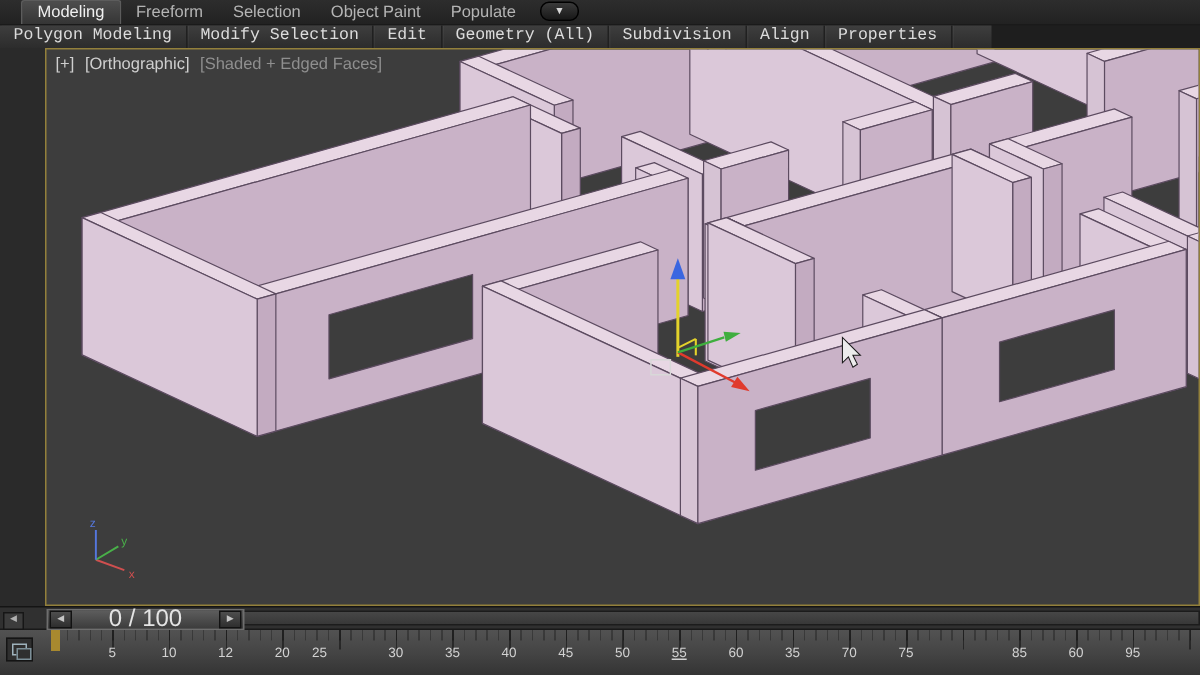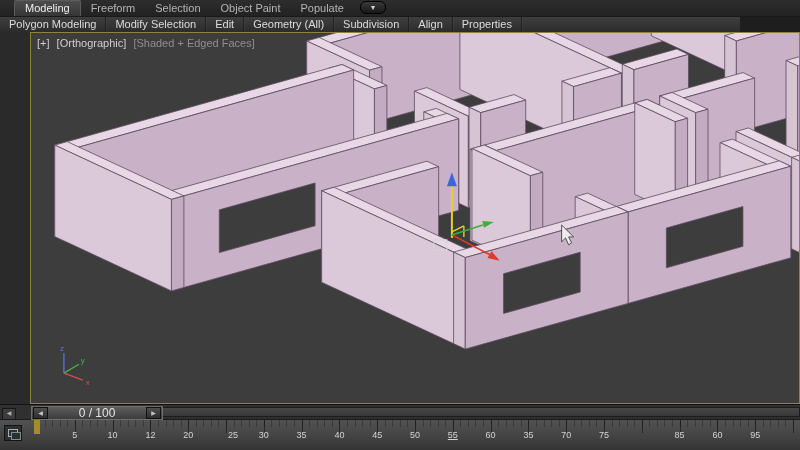--- a/index.html
+++ b/index.html
@@ -12,23 +12,23 @@
     padding-left:14px;box-sizing:border-box;border-bottom:1px solid #1a1a1a;}
   .tab{font-size:11px;color:#b4b4b4;padding:1px 10px 2px;cursor:default;white-space:nowrap;}
   .tab.active{background:linear-gradient(#4d4d4d,#353535);color:#f0f0f0;
     border:1px solid #5c5c5c;border-bottom:none;border-radius:2px 2px 0 0;}
   .tab-overflow{margin-left:6px;margin-bottom:2px;width:24px;height:11px;
     background:linear-gradient(#3a3a3a,#181818);border:1px solid #000;border-radius:6px;
     display:flex;align-items:center;justify-content:center;}
   .tab-overflow span{font-size:7px;color:#d8d8d8;line-height:1;}
 
   
-  .ribbon-panels{position:absolute;left:0;top:17px;width:740px;height:15px;
+  .ribbon-panels{position:absolute;left:0;top:17px;width:661px;height:15px;
     background:linear-gradient(#3e3e3e,#2c2c2c);display:flex;align-items:flex-end;
-    border-bottom:1px solid #161616;}
+    border-bottom:1px solid #161616;font-family:Liberation Mono, monospace;}
   .panel-btn{font-size:11px;color:#dcdcdc;padding:0 9px;height:15px;line-height:15px;
     border-right:1px solid #202020;box-shadow:1px 0 0 rgba(255,255,255,.04);white-space:nowrap;}
 
   
   .main{position:absolute;left:0;top:32px;width:800px;height:372px;background:#be185d;}
   .gutter{position:absolute;left:0;top:0;width:30px;height:372px;background:#2a2a2a;}
   .viewport{position:absolute;left:30px;top:0;width:770px;height:372px;
     background:#3d3d3d;border:1px solid #93803b;box-sizing:border-box;overflow:hidden;}
   .viewport svg{position:absolute;left:0;top:0;width:100%;height:100%;}
   .vp-label{position:absolute;left:6px;top:4px;font-size:11px;color:#cfcfcf;z-index:5;}
@@ -38,21 +38,21 @@
   
   .timeslider{position:absolute;left:0;top:404px;width:800px;height:16px;
     background:#303030;border-top:1px solid #141414;border-bottom:1px solid #191919;box-sizing:border-box;}
   .ts-track{position:absolute;left:31px;right:0;top:2px;bottom:2px;
     background:linear-gradient(#474747,#383838);border:1px solid #1c1c1c;}
   .ts-handle{position:absolute;left:31px;top:1px;width:130px;height:12px;
     background:linear-gradient(#5d5d5d,#3c3c3c);border:1px solid #6e6e6e;
     display:flex;align-items:center;justify-content:space-between;z-index:3;}
   .ts-btn{width:13px;height:10px;margin:0 1px;background:linear-gradient(#4e4e4e,#2e2e2e);
     border:1px solid #121212;color:#c6c6c6;font-size:6px;line-height:10px;text-align:center;}
-  .ts-frame{font-size:12px;color:#e4e4e4;}
+  .ts-frame{font-size:16px;color:#e4e4e4;}
   .ts-scroll-left{position:absolute;left:2px;top:3px;width:12px;height:10px;
     background:#3c3c3c;border:1px solid #161616;color:#b0b0b0;font-size:6px;
     line-height:9px;text-align:center;}
 
   
   .ruler{position:absolute;left:0;top:420px;width:800px;height:30px;
     background:linear-gradient(#525252,#434343 55%,#343434);}
   .ruler-track{position:absolute;left:31px;right:0;top:0;bottom:0;
     background-image:
       repeating-linear-gradient(to right,rgba(0,0,0,.45) 0 1px,transparent 1px 37.8px),
@@ -241,21 +241,21 @@
   <div class="mini-curve-btn">
     <div class="w1"></div>
     <div class="w2"></div>
   </div>
   <div class="ruler-track">
     <div class="frame-marker"></div>
   <span class="tick-label" style="left: 43.8px;">5</span>
       <span class="tick-label" style="left: 81.6px;">10</span>
       <span class="tick-label" style="left: 119.4px;">12</span>
       <span class="tick-label" style="left: 157.2px;">20</span>
-      <span class="tick-label" style="left: 202px;">25</span>
+      <span class="tick-label" style="left: 182px;">25</span>
       <span class="tick-label" style="left: 232.8px;">30</span>
       <span class="tick-label" style="left: 270.6px;">35</span>
       <span class="tick-label" style="left: 308.4px;">40</span>
       <span class="tick-label" style="left: 346.2px;">45</span>
       <span class="tick-label" style="left: 384px;">50</span>
       <span class="tick-label" style="left: 421.8px; text-decoration: underline;">55</span>
       <span class="tick-label" style="left: 459.6px;">60</span>
       <span class="tick-label" style="left: 497.4px;">35</span>
       <span class="tick-label" style="left: 535.2px;">70</span>
       <span class="tick-label" style="left: 573px;">75</span>

